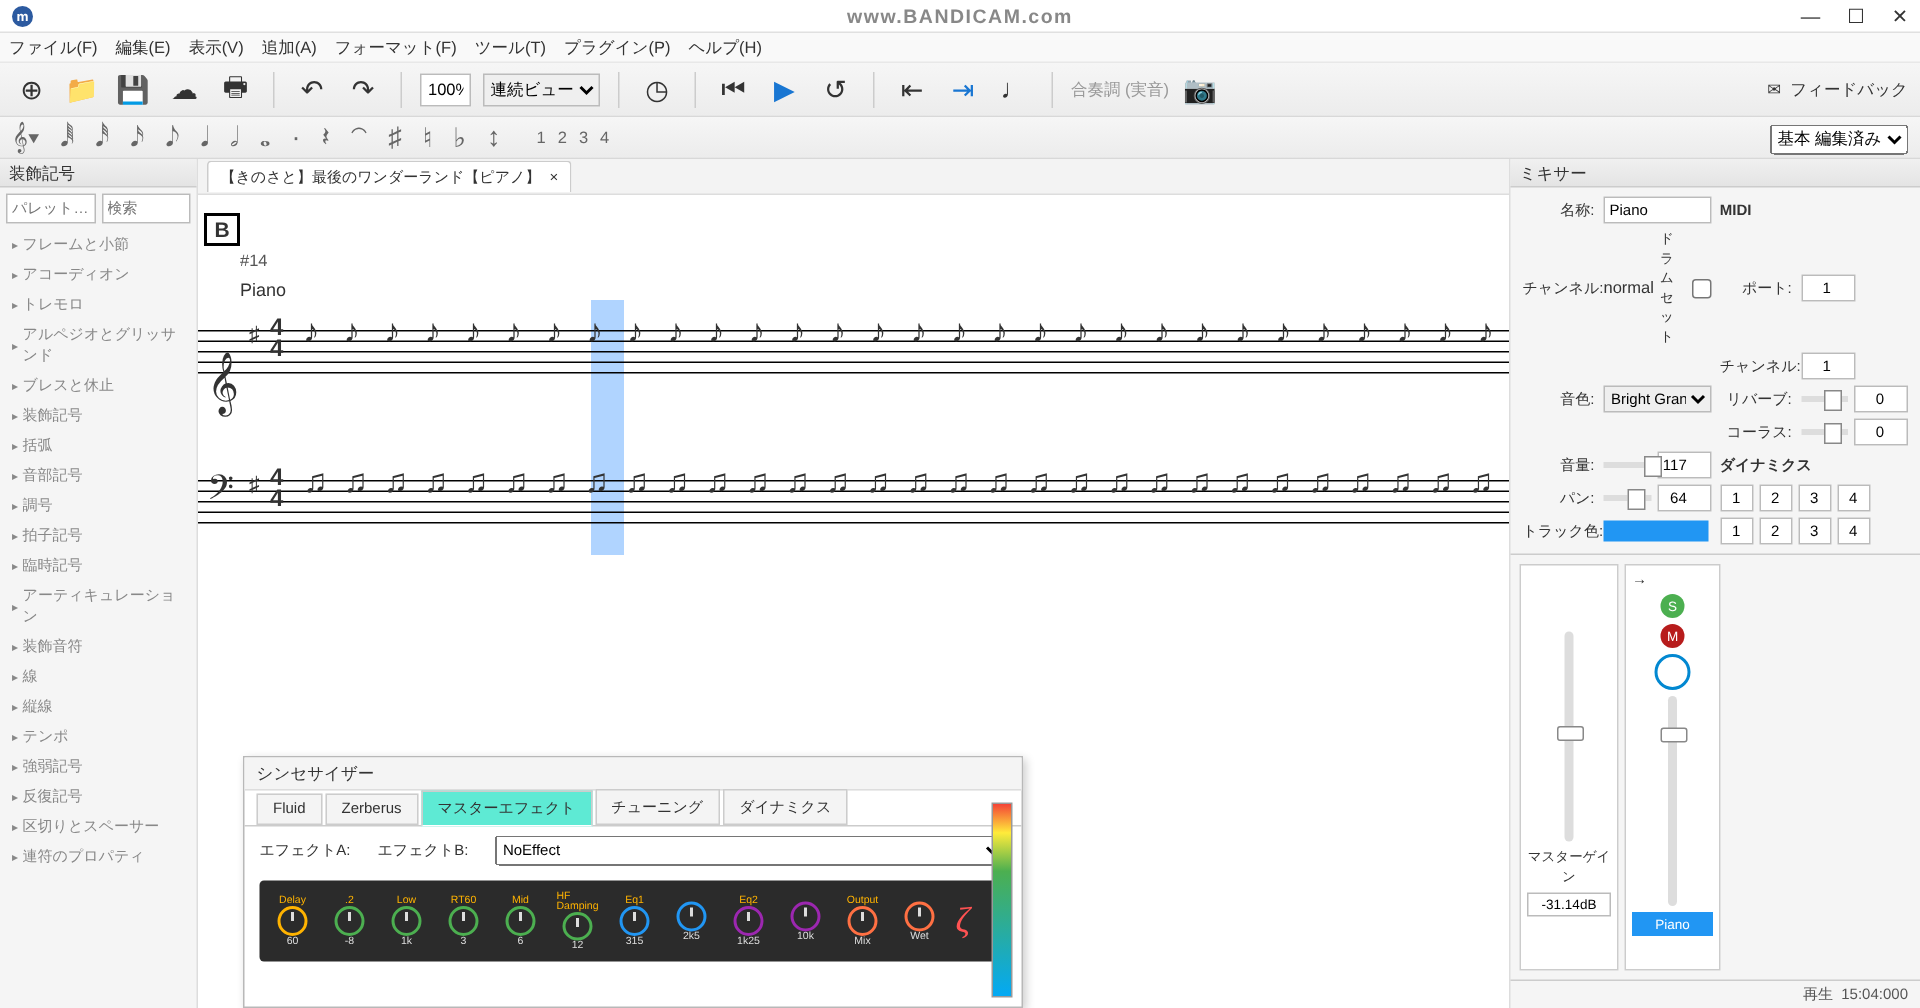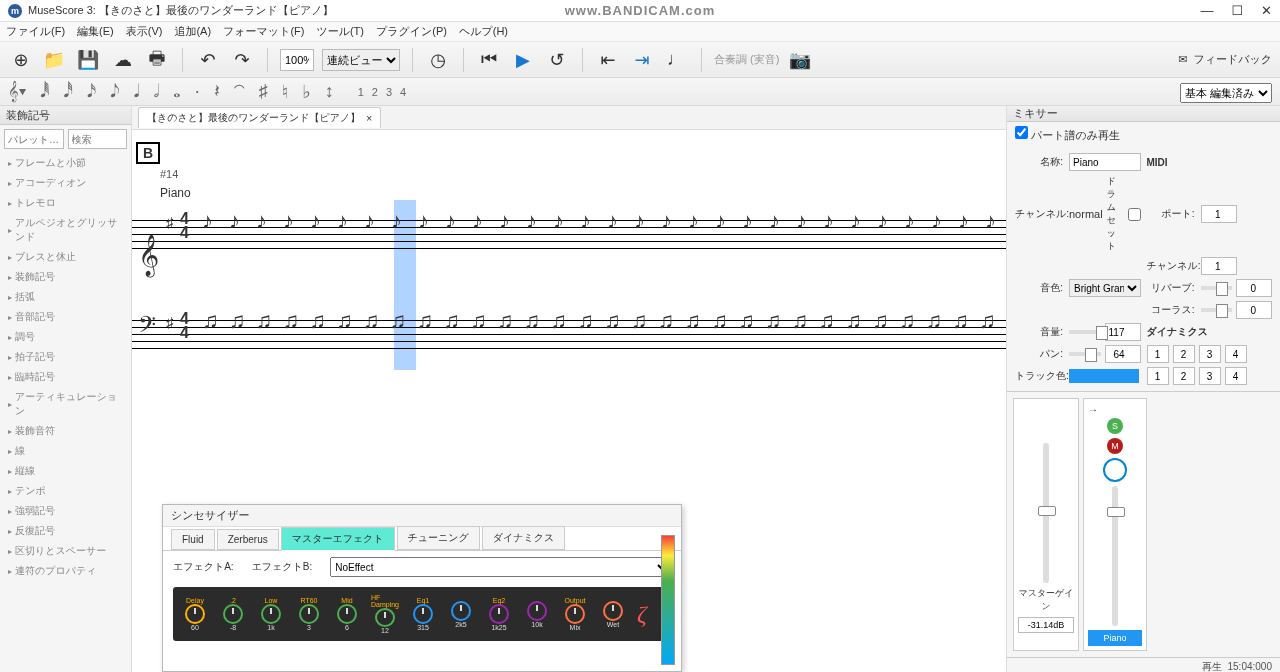--- a/index.html
+++ b/index.html
@@ -91,21 +91,20 @@
 .strip .fader { width:6px; height:140px; background:#ddd; position:relative; border-radius:3px; }
 .strip .fader::after { content:""; position:absolute; left:-5px; width:16px; height:8px; background:#fff; border:1px solid #888; border-radius:2px; }
 .strip .name { width:100%; height:16px; background:#2196f3; color:#fff; font-size:9px; text-align:center; line-height:16px; }
 .mixer .status { border-top:1px solid #ccc; padding:2px 8px; text-align:right; font-size:10px; color:#555; }
 </style>
 <style>.slider-h::after{left:var(--p)}</style></head>
 <body>
 
 <div class="titlebar">
   <div class="app-icon">m</div>
-  <div class="title">MuseScore 3: 【きのさと】最後のワンダーランド【ピアノ】</div>
   <div class="watermark">www.BANDICAM.com</div>
   <div class="win-controls">
     <span>—</span>
     <span>☐</span>
     <span>✕</span>
   </div>
 </div>
 
 <div class="menubar">
   <span>ファイル(F)</span>
@@ -385,21 +384,20 @@
             </div>
             <div style="color: rgb(255, 82, 82); font-size: 24px; font-style: italic; font-family: serif;">ζ</div>
           </div>
         <div class="meter"></div>
       </div>
     </div>
   </div>
 
   <div class="mixer">
     <div class="hdr">ミキサー</div>
-    <div style="padding:4px 8px"><label><input type="checkbox" checked="" style=""> <span>パート譜のみ再生</span></label></div>
     <div class="top">
       <span class="lbl">名称:</span>
       <input type="text" value="Piano" style="">
       <span class="lbl" style="font-weight:bold;text-align:left;grid-column:3/5">MIDI</span>
 
       <span class="lbl">チャンネル:</span>
       <div style="display:flex;gap:4px;align-items:center">
         <span>normal</span>
         <span style="margin-left:auto;font-size:9px">ドラムセット</span>
         <input type="checkbox" style="">

